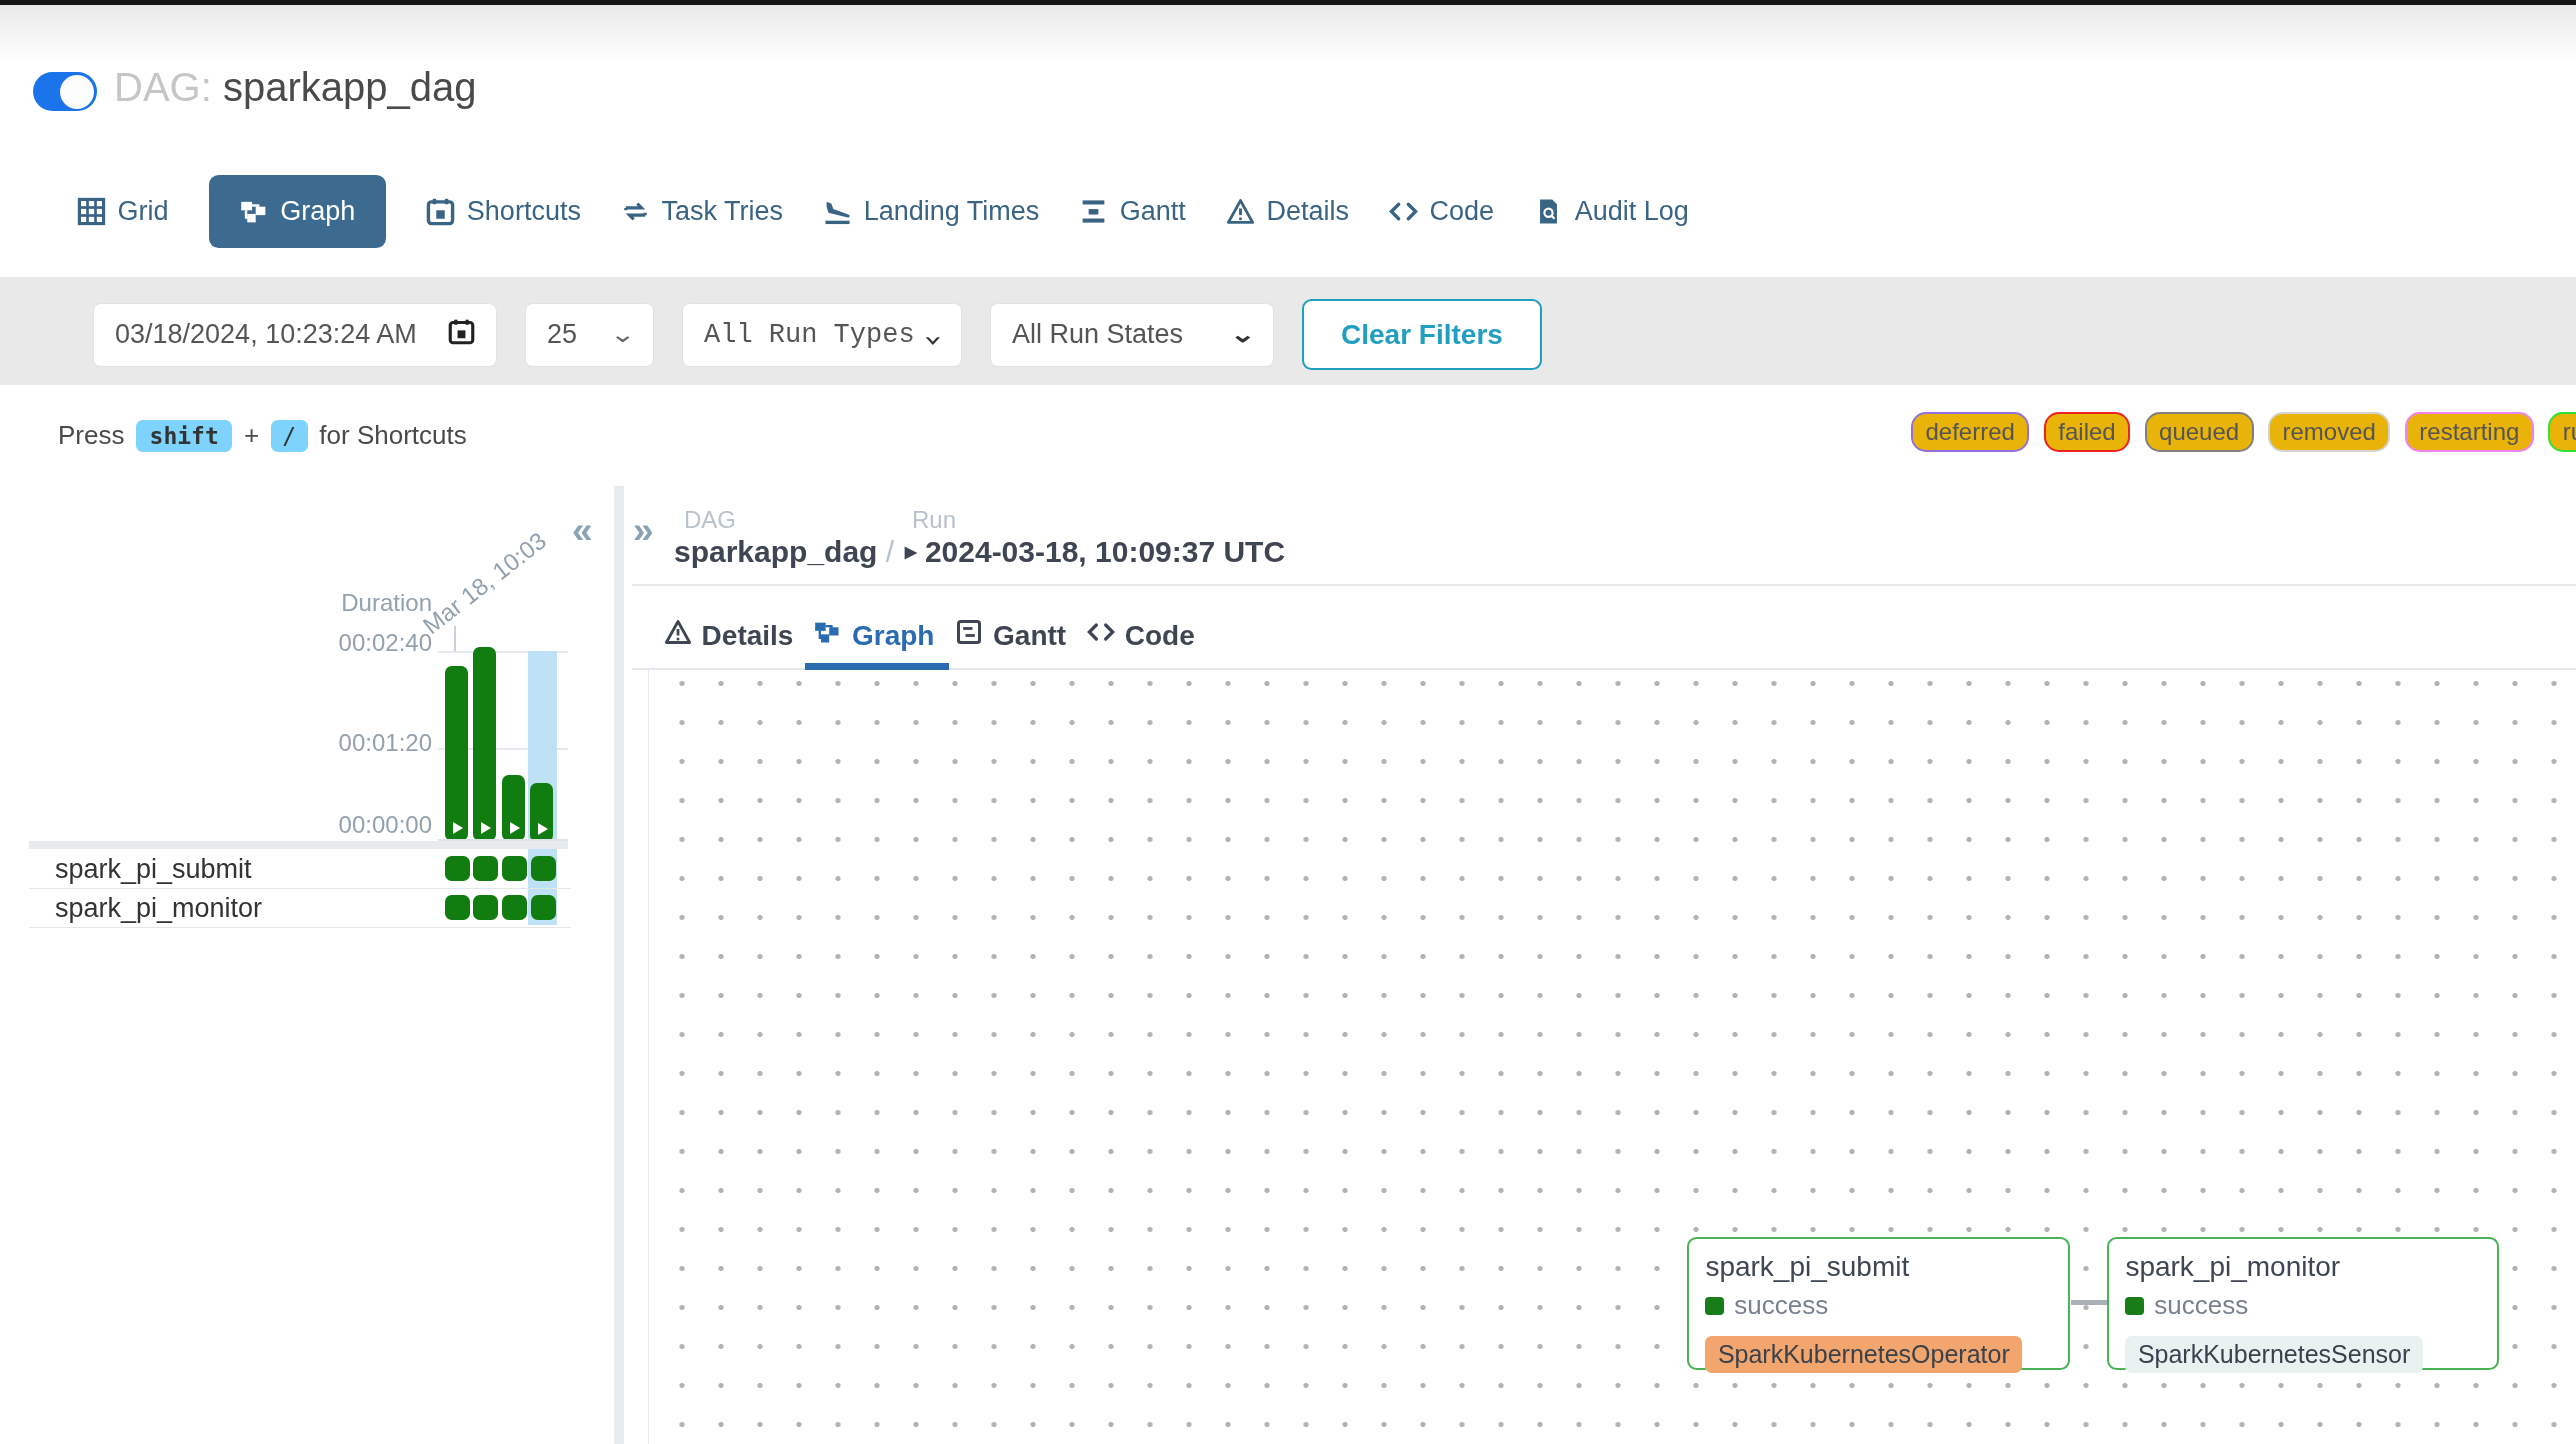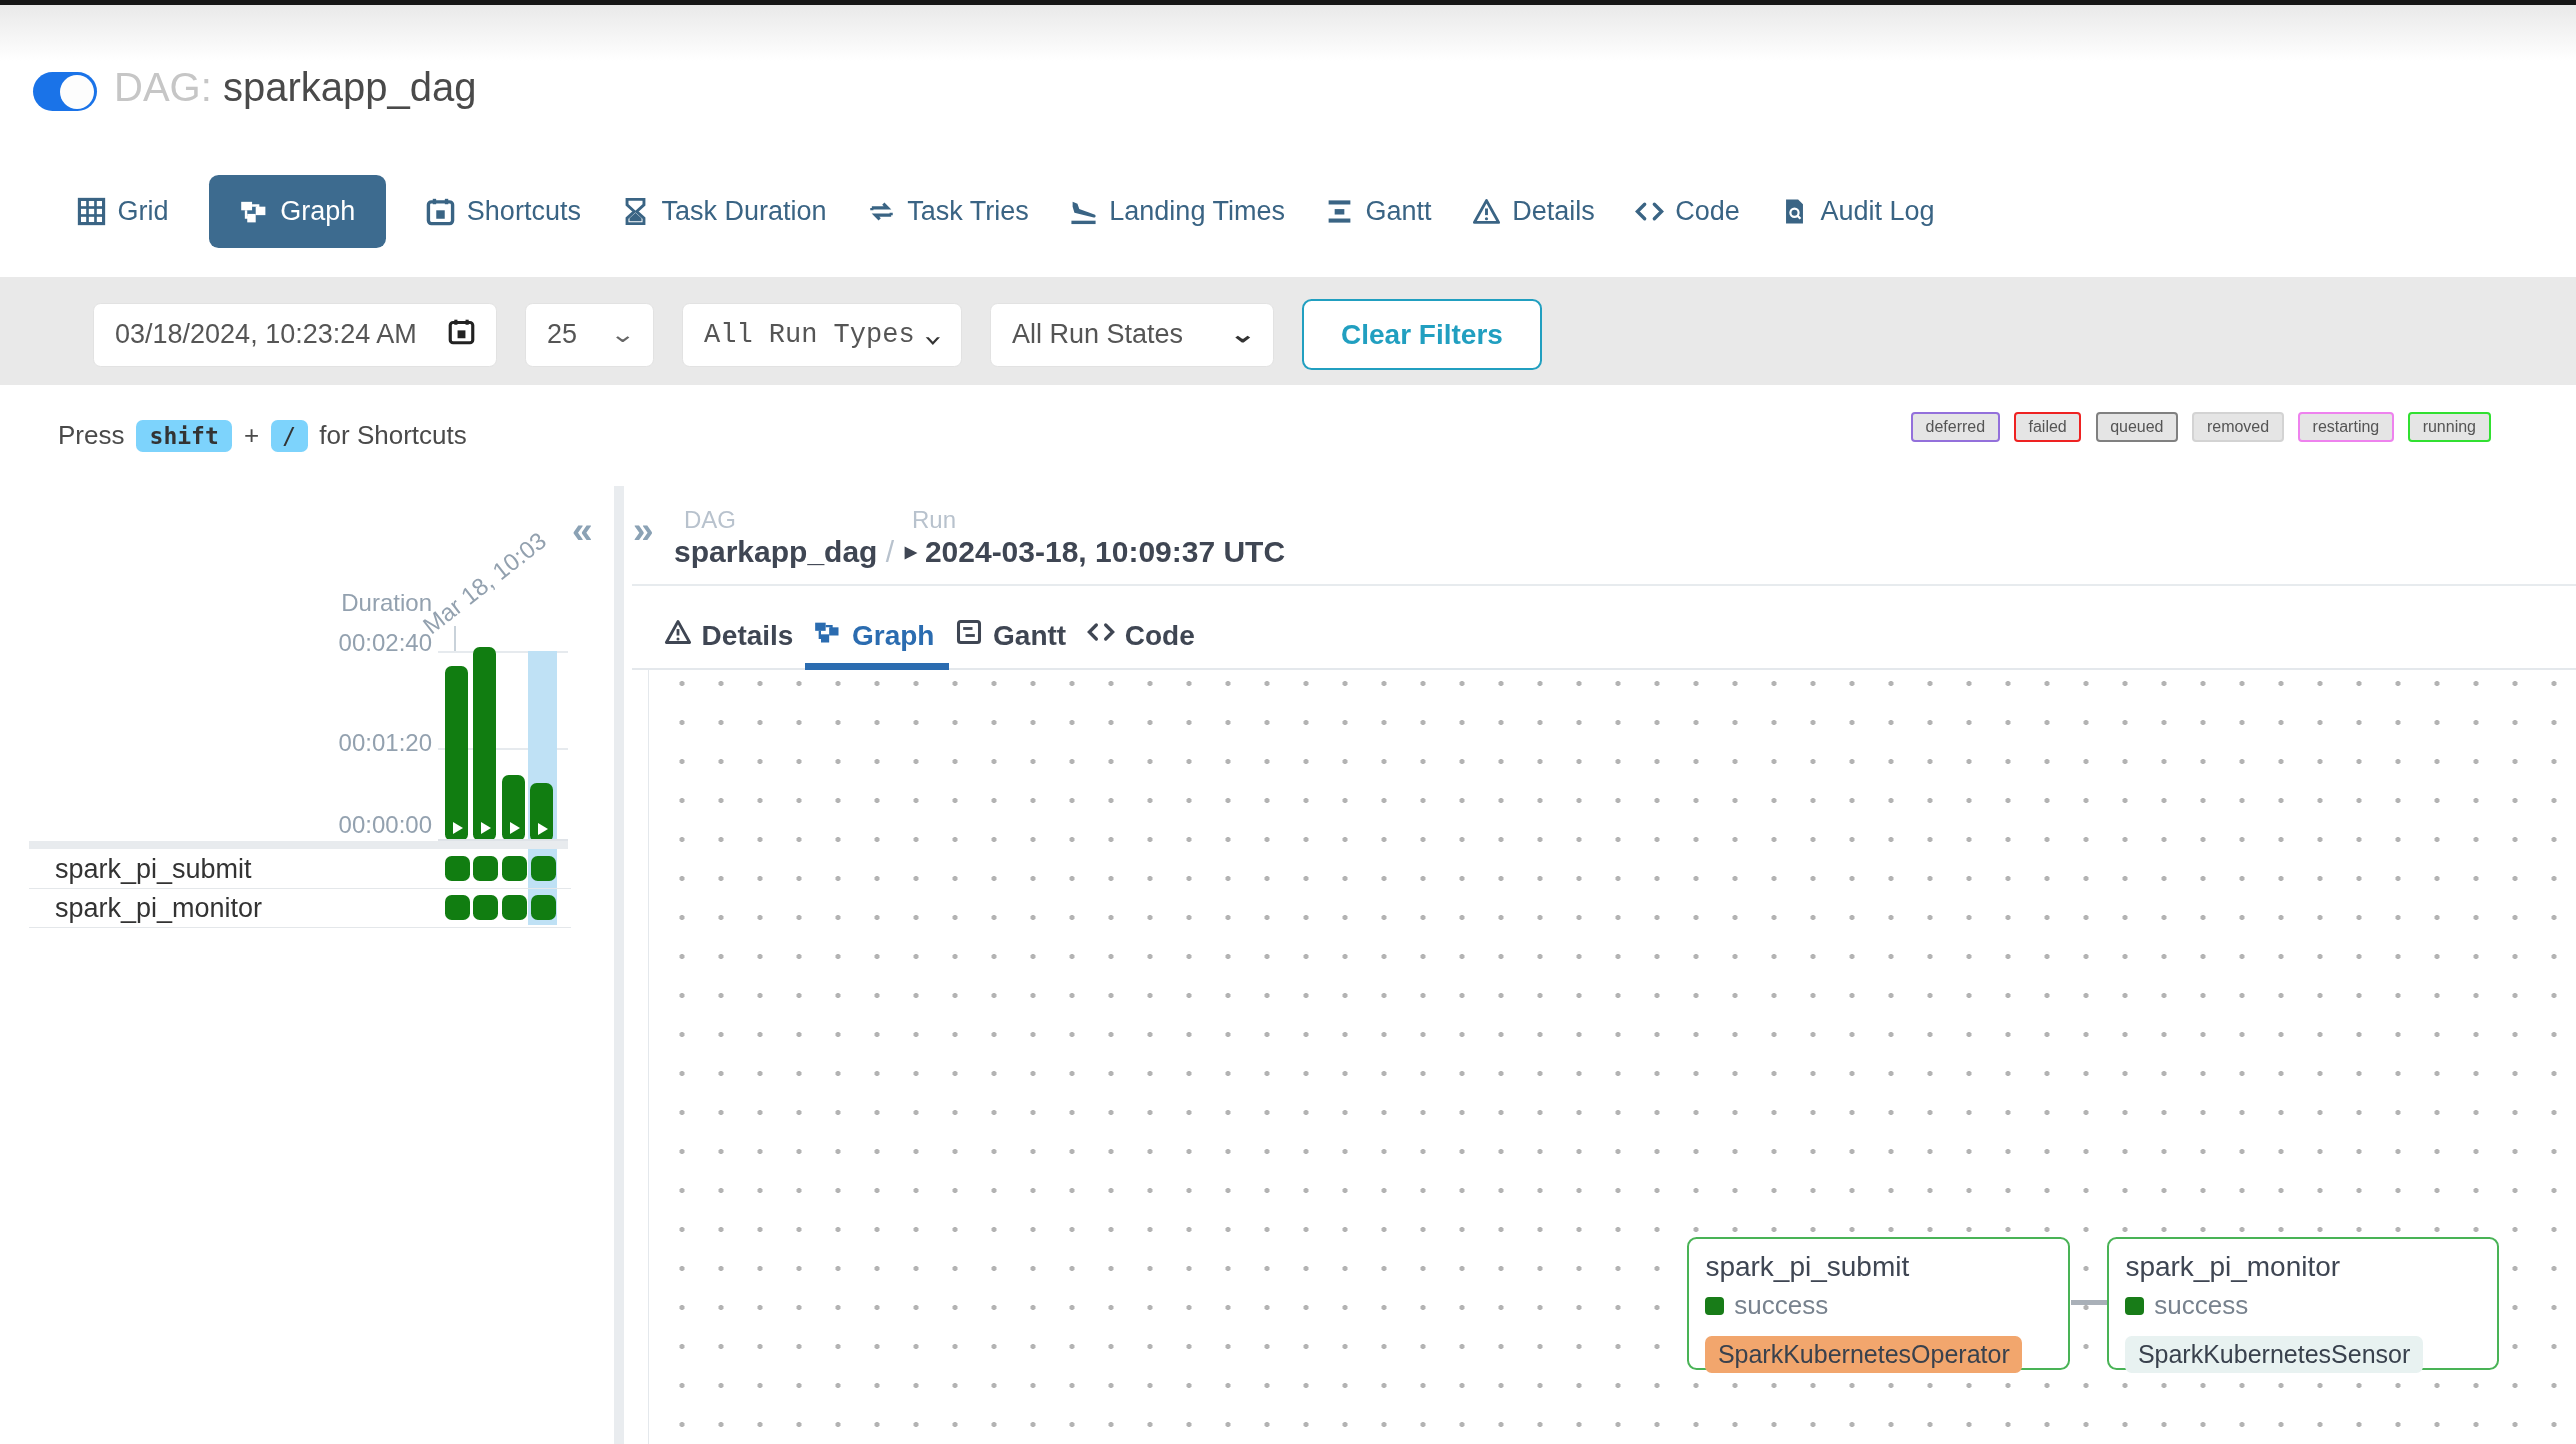--- a/index.html
+++ b/index.html
@@ -30,21 +30,21 @@
   .chev{font-size:23px;color:#333;font-weight:bold;transform:scaleX(1.35);}
   .chev.thin{font-weight:normal;color:#666;}
   .clear-btn{background:#fff;border:2.9px solid #219fc0;border-radius:9.6px;color:#219fc0;font-weight:bold;
     font-size:28px;height:67px;padding:0 37px;display:flex;align-items:center;cursor:pointer;}
   
   .shortcut-row{left:58px;top:420px;font-size:26px;color:#4a4a4a;display:flex;align-items:center;gap:11.6px;}
   .kbd{background:#7dd3fc;border-radius:6.7px;padding:2.9px 13.5px;font-family:"DejaVu Sans Mono",monospace;
     font-size:23px;color:#333;font-weight:bold;}
   .kbd.slash{font-weight:normal;padding:2.9px 11.6px;}
   .legend-row{left:1911px;top:412px;display:flex;gap:14.4px;}
-  .legend-badge{border:2.4px solid #999;border-radius:4px;background:#e5e5e5;font-size:16px;color:#555;
+  .legend-badge{border:2.4px solid #999;border-radius:15px;background:#eab308;font-size:24px;color:#555;
     padding:3.9px 12.5px;white-space:nowrap;cursor:pointer;}
   
   .collapse-btn{left:572px;top:512px;font-size:37px;font-weight:bold;color:#8ba2b5;cursor:pointer;line-height:1;}
   .expand-btn{left:633px;top:512px;font-size:37px;font-weight:bold;color:#8ba2b5;cursor:pointer;line-height:1;}
   .axis-label{left:318px;width:114px;text-align:right;font-size:24px;color:#93a1af;white-space:nowrap;}
   .gridline{left:438px;width:130px;height:1.9px;background:#e6eaee;}
   .col-label{left:435px;top:612px;font-size:24px;color:#93a1af;transform:rotate(-38deg);
     transform-origin:left bottom;white-space:nowrap;}
   .col-tick{left:454px;top:626px;width:1.9px;height:25px;background:#c9d2da;}
   .run-highlight{left:528px;top:651px;width:29px;height:274px;background:#bfe1f5;}
@@ -123,29 +123,20 @@
           <line x1="7" y1="1.5" x2="7" y2="6" stroke="currentColor" stroke-width="2.8"></line>
           <line x1="17" y1="1.5" x2="17" y2="6" stroke="currentColor" stroke-width="2.8"></line>
           <rect x="8.5" y="11" width="7" height="7" fill="currentColor"></rect>
         </svg>
       </span>
       <span>Shortcuts</span>
     </div>
     <div class="nav-item">
       <span>
         <svg width="29" height="29" viewBox="0 0 24 24" xmlns="http://www.w3.org/2000/svg">
-          <path d="M5 2h14v4.5L13 12l6 5.5V22H5v-4.5L11 12 5 6.5z" fill="none" stroke="currentColor" stroke-width="2.4"></path>
-          <path d="M7 17.5l5-4.5 5 4.5V20H7z" fill="currentColor"></path>
-        </svg>
-      </span>
-      <span>Task Duration</span>
-    </div>
-    <div class="nav-item">
-      <span>
-        <svg width="29" height="29" viewBox="0 0 24 24" xmlns="http://www.w3.org/2000/svg">
           <path d="M4 9h13l-3.5-3.5M4 9l0 0" stroke="currentColor" stroke-width="2.6" fill="none"></path>
           <path d="M20 15H7l3.5 3.5" stroke="currentColor" stroke-width="2.6" fill="none"></path>
           <path d="M4 9v2M20 15v-2" stroke="currentColor" stroke-width="2.6"></path>
         </svg>
       </span>
       <span>Task Tries</span>
     </div>
     <div class="nav-item">
       <span>
         <svg width="29" height="29" viewBox="0 0 24 24" xmlns="http://www.w3.org/2000/svg">

